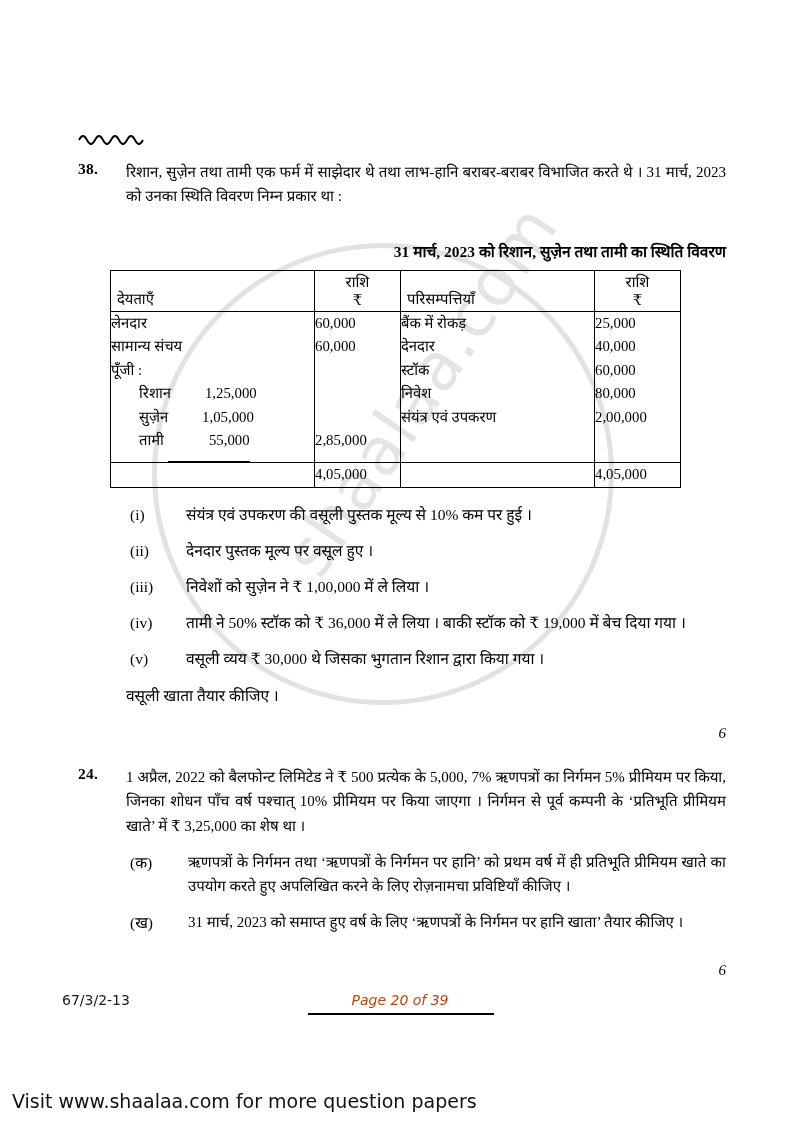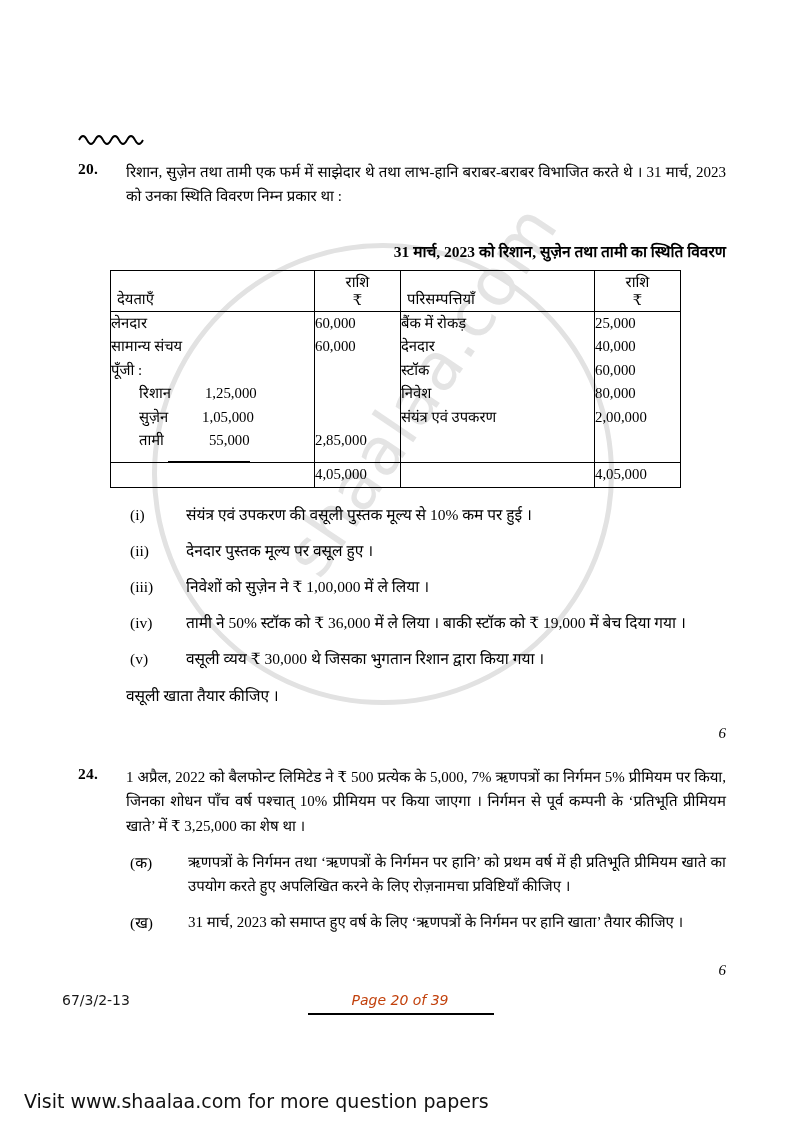--- a/index.html
+++ b/index.html
@@ -198,21 +198,21 @@
   .footer-rule {
     position: absolute;
     left: 308px;
     top: 1013px;
     width: 186px;
     height: 2px;
     background: #000;
   }
   .visit-bar {
     position: absolute;
-    left: 24px;
+    left: 12px;
     top: 1090px;
     font-family: "DejaVu Sans", sans-serif;
     font-size: 19px;
     color: #111111;
   }
 </style>
 </head>
 <body>
 
 <div id="watermark-layer">
@@ -220,21 +220,21 @@
   <div class="wm-text">shaalaa.com</div>
 </div>
 
 <div id="page">
 
   <svg class="squiggle" viewBox="0 0 66 16" xmlns="http://www.w3.org/2000/svg">
     <path d="M1,9 Q5,1 9,9 T17,9 T25,9 T33,9 T41,9 T49,9 T57,9 T65,9" fill="none" stroke="#000" stroke-width="1.8"></path>
   </svg>
 
   <div class="qblock" id="q23" style="top:160px;">
-    <div class="qnum">20.</div>
+    <div class="qnum">38.</div>
     <div class="qbody">
       <p class="para">रिशान, सुज़ेन तथा तामी एक फर्म में साझेदार थे तथा लाभ-हानि बराबर-बराबर विभाजित करते थे ।  31 मार्च, 2023 को उनका स्थिति विवरण निम्न प्रकार था :</p>
     </div>
   </div>
 
   <div class="qblock" style="top:222px;">
     <div class="table-title">31 मार्च, 2023 को रिशान, सुज़ेन तथा तामी का स्थिति विवरण</div>
 
     <table class="bs">
       <colgroup>

